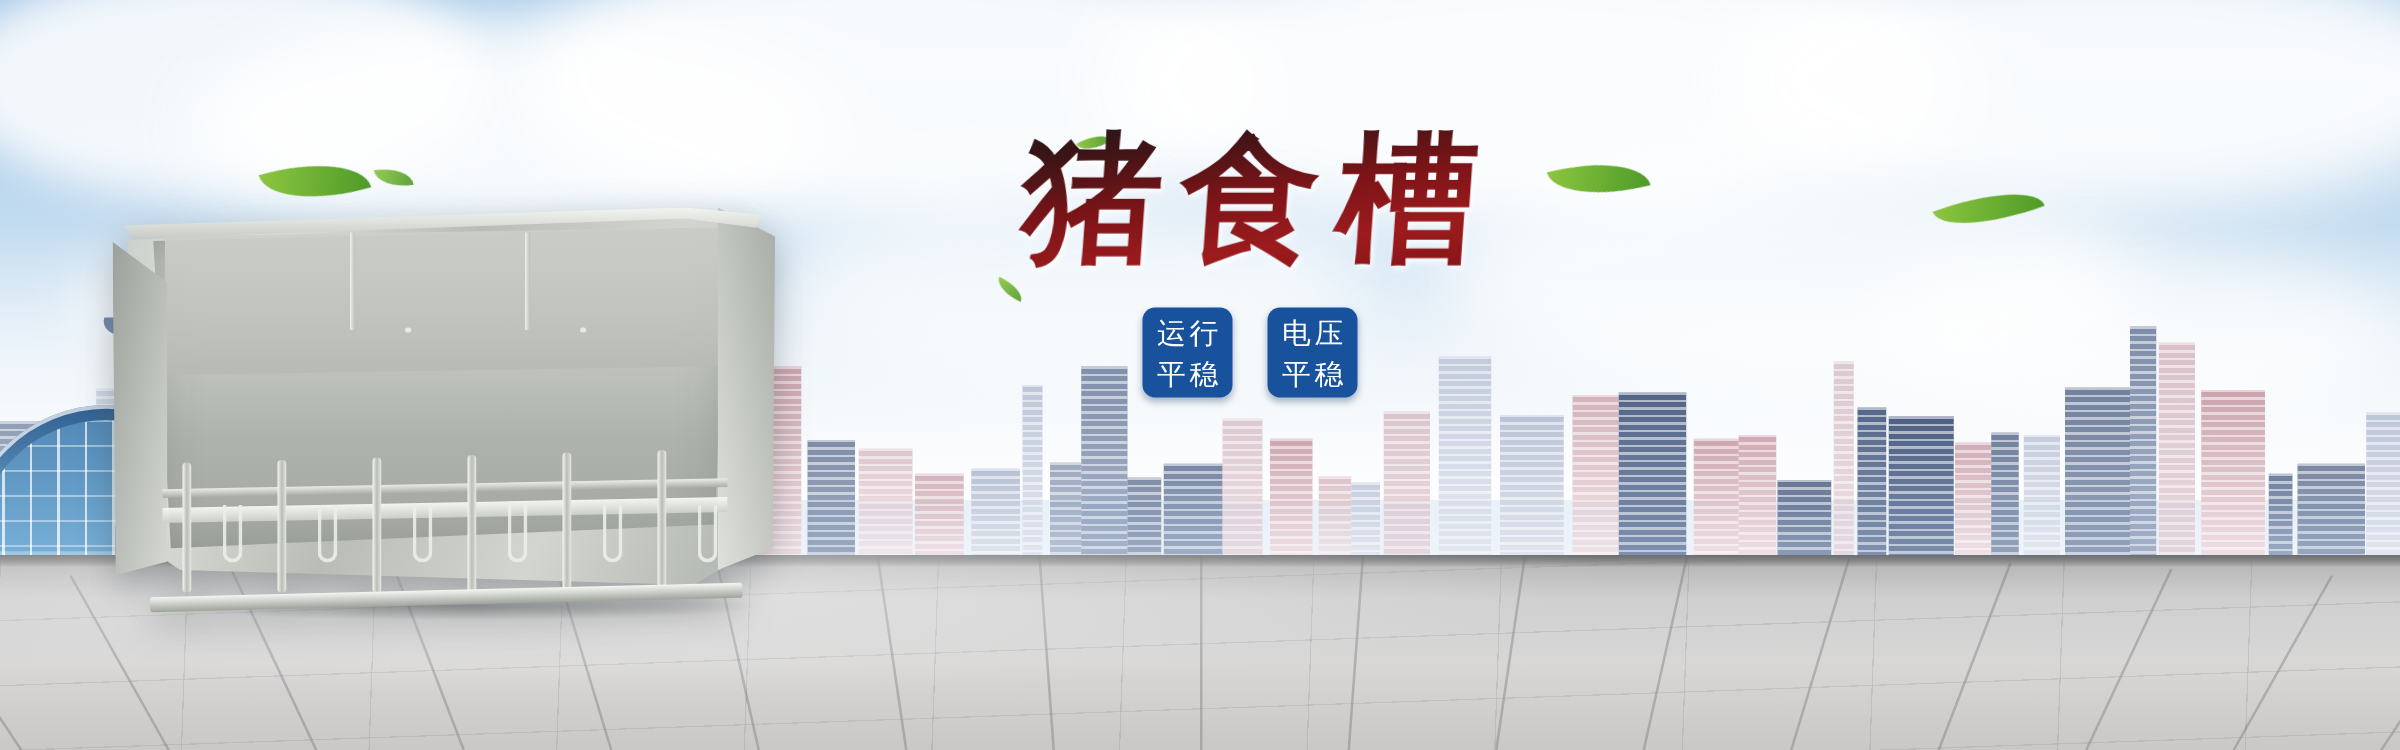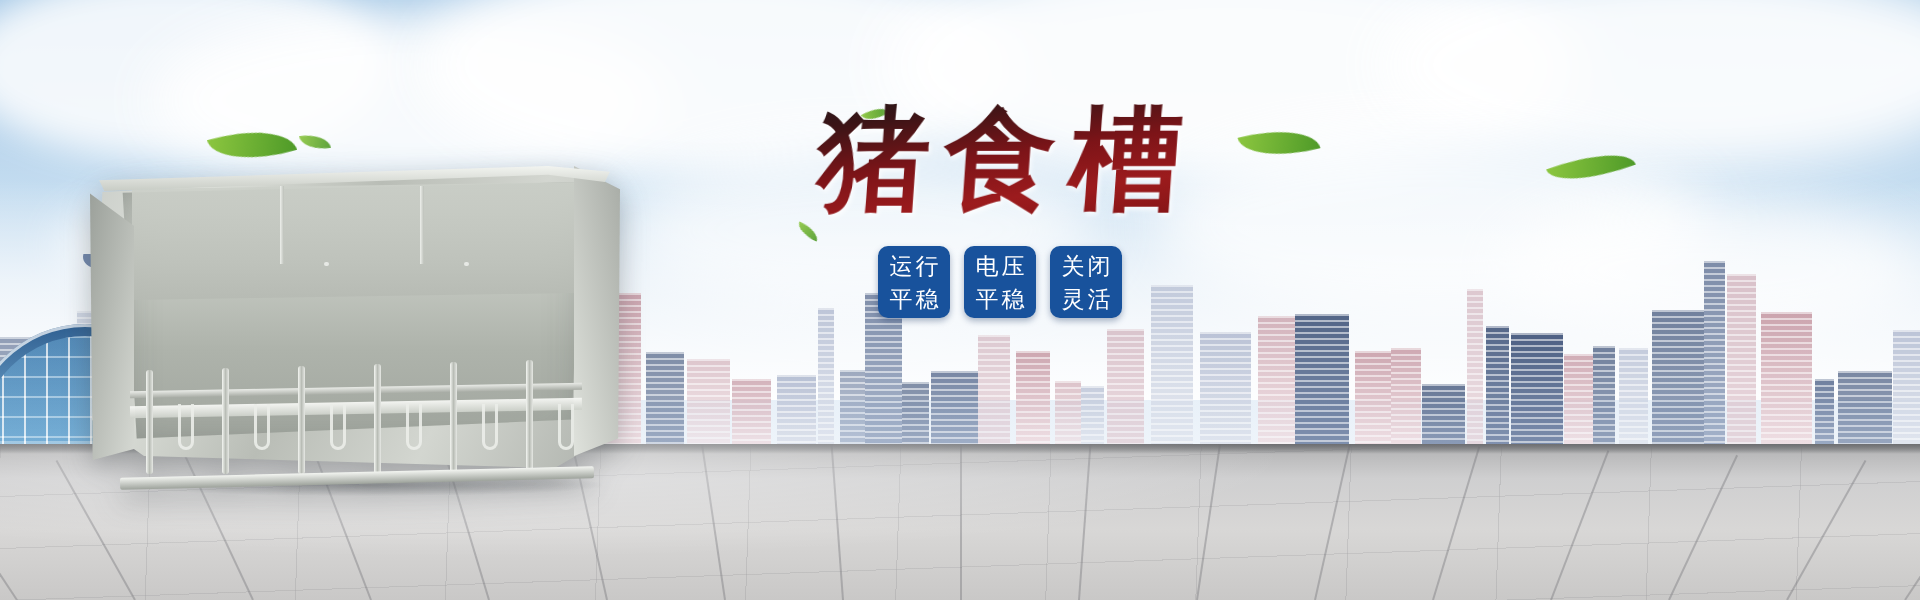--- a/index.html
+++ b/index.html
@@ -153,21 +153,21 @@
     transform:skewX(-4deg);
   }
 
   .subtitle {
     position:relative; margin-top:2px; text-align:center;
     font-size:50px; font-weight:bold; letter-spacing:6px; color:#141414;
     -webkit-text-stroke:7px #ffffff; paint-order:stroke fill;
     font-family:"DejaVu Sans","Liberation Sans",sans-serif;
   }
 
-  .badges { display:flex; gap:14px; justify-content:center; margin-top:28px; }
+  .badges { display:flex; gap:28px; justify-content:center; margin-top:28px; }
   .badge {
     width:72px; height:72px; border-radius:10px; background:#18529c;
     color:#fff; font-size:23px; line-height:33px; letter-spacing:3px;
     text-align:center; padding-top:4px;
     box-shadow:0 3px 6px rgba(20,50,95,.35);
   }
   .badge .bl { display:block; text-indent:3px; }
 </style>
 </head>
 <body>
@@ -318,20 +318,16 @@
 
     <div class="badges" id="badges">
         <div class="badge">
           <span class="bl">运行</span>
           <span class="bl">平稳</span>
         </div>
         <div class="badge">
           <span class="bl">电压</span>
           <span class="bl">平稳</span>
         </div>
-        <div class="badge">
-          <span class="bl">关闭</span>
-          <span class="bl">灵活</span>
-        </div>
       </div>
 
   </div>
 </div>
 
 </body></html>

